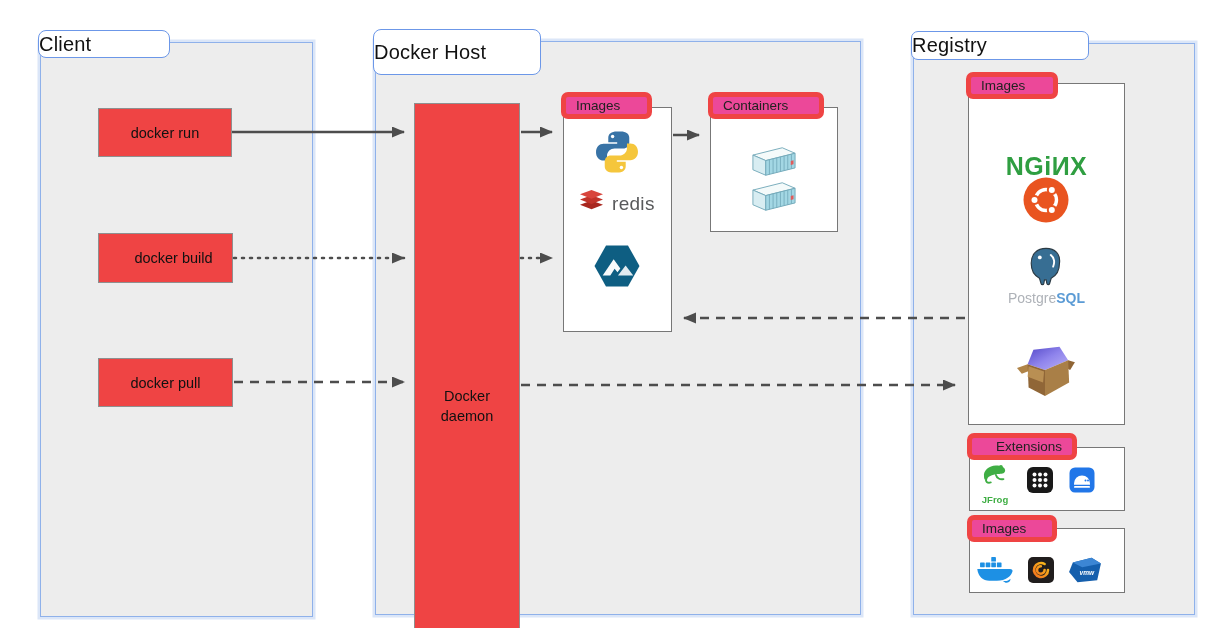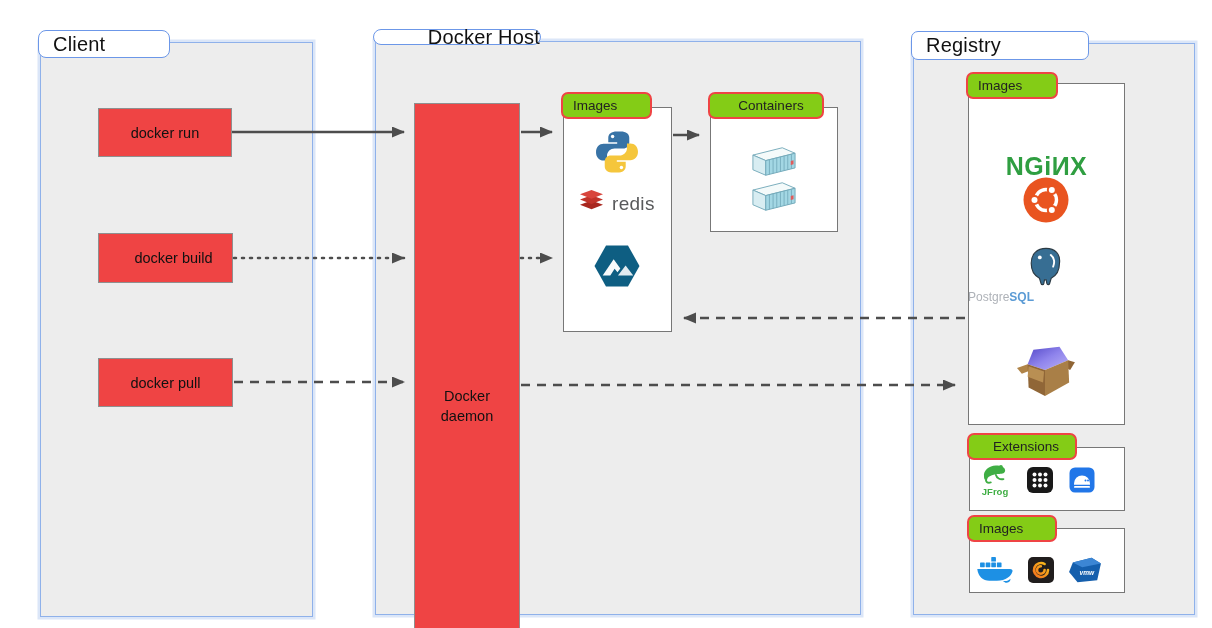--- a/index.html
+++ b/index.html
@@ -1,52 +1,52 @@
 <!DOCTYPE html>
 <html><head>
 <meta charset="utf-8">
 <style>
   html,body{margin:0;padding:0;background:#fff;}
   body{width:1212px;height:628px;position:relative;overflow:hidden;
        font-family:"Liberation Sans", sans-serif;color:#111;}
   .frame{position:absolute;background:#ededed;border:1.5px solid #8fb1ea;
          box-shadow:0 0 0 2.5px #dbe6f8;z-index:1;}
   .frame-tab{position:absolute;background:#ffffff;border:1.5px solid #6c97e8;
-         border-radius:8px;display:flex;align-items:center;padding-left:14px;
+         border-radius:8px;display:flex;align-items:center;
          font-size:20px;letter-spacing:.2px;z-index:2;box-sizing:border-box;}
   .node{position:absolute;background:#ef4444;border:1px solid #8f8f8f;
         display:flex;align-items:center;justify-content:center;
         font-size:14.5px;z-index:4;box-sizing:border-box;text-align:center;}
   .group-box{position:absolute;background:#fff;border:1px solid #777;
         z-index:3;box-sizing:border-box;}
-  .group-tab{position:absolute;background:#84cc16;border:2px solid #ef4444;
+  .group-tab{position:absolute;background:#ec4899;border:5px solid #ef4444;
         border-radius:7px;display:flex;align-items:center;padding-left:10px;
         font-size:13.5px;color:#222;z-index:5;box-sizing:border-box;}
   .icon{position:absolute;z-index:6;display:flex;flex-direction:column;
         align-items:center;justify-content:center;}
   .redis-row{position:absolute;z-index:6;display:flex;align-items:center;gap:7px;}
   .redis-text{font-size:19px;color:#58595b;letter-spacing:.3px;}
   .nginx-text{position:absolute;z-index:6;font-weight:bold;font-size:25px;
         color:#2f9e41;letter-spacing:.5px;text-align:center;}
-  .pg-text{position:absolute;z-index:6;font-size:12px;}
+  .pg-text{position:absolute;z-index:6;font-size:14px;text-align:center;}
   .pg-gray{color:#aeb2b8;} .pg-blue{color:#5b9bd5;font-weight:bold;}
-  .jfrog-text{font-size:9.5px;font-weight:bold;color:#3fae44;margin-top:1px;}
+  .jfrog-text{font-size:9.5px;font-weight:bold;color:#3fae44;margin-top:9px;}
   #arrow-layer{position:absolute;left:0;top:0;z-index:7;pointer-events:none;}
   .daemon-text{line-height:1.35;}
 </style>
 </head>
 <body>
 
 <div class="frame" style="left:40px;top:42px;width:271px;height:573px;"></div>
 <div class="frame-tab" style="left:38px;top:30px;width:132px;height:28px;">
   <span>Client</span>
 </div>
 
 <div class="frame" style="left:375px;top:41px;width:484px;height:572px;"></div>
-<div class="frame-tab" style="left:373px;top:29px;width:168px;height:16px;justify-content:flex-end;">
+<div class="frame-tab" style="left:373px;top:29px;width:168px;height:46px;">
   <span>Docker Host</span>
 </div>
 
 <div class="frame" style="left:913px;top:43px;width:280px;height:570px;"></div>
 <div class="frame-tab" style="left:911px;top:31px;width:178px;height:29px;border-radius:7px;">
   <span>Registry</span>
 </div>
 
 <div class="node" style="left:98px;top:108px;width:134px;height:49px;">
   <span>docker run</span>
@@ -89,21 +89,21 @@
 
 <div class="icon" style="left:592px;top:244px;">
   <svg viewBox="0 0 52 46" width="50" height="44">
     <polygon points="14.5,1.5 37.5,1.5 49.5,23 37.5,44.5 14.5,44.5 2.5,23" fill="#0e5e82"></polygon>
     <polygon points="11,33 22.5,16 29.5,25.5 26.5,29.5 23.5,26 19,33" fill="#ffffff" opacity="0.97"></polygon>
     <polygon points="27,33 35,22.5 43,33" fill="#e2ebf0"></polygon>
   </svg>
 </div>
 
 <div class="group-box" style="left:710px;top:107px;width:128px;height:125px;"></div>
-<div class="group-tab" style="left:708px;top:92px;width:116px;height:27px;justify-content:center;">
+<div class="group-tab" style="left:708px;top:92px;width:116px;height:27px;">
   <span>Containers</span>
 </div>
 
 <div class="icon" style="left:750px;top:145px;">
   <svg viewBox="0 0 52 36" width="48" height="33">
     <polygon points="3,11 35,3 49,9 17,17" fill="#f4fafa" stroke="#71a7b8" stroke-width="1"></polygon>
     <polygon points="3,11 17,17 17,33 3,27" fill="#d8edf2" stroke="#71a7b8" stroke-width="1"></polygon>
     <polygon points="17,17 49,9 49,25 17,33" fill="#a3d7e4" stroke="#71a7b8" stroke-width="1"></polygon>
     <path d="M21,16.2 V32 M25,15.2 V31 M29,14.2 V30 M33,13.2 V29 M37,12.2 V28 M41,11.2 V27 M45,10.2 V26" stroke="#71a7b8" stroke-width="0.9" fill="none"></path>
     <polygon points="44.3,17.5 47.3,16.7 47.3,21 44.3,21.8" fill="#e05b5b"></polygon>

